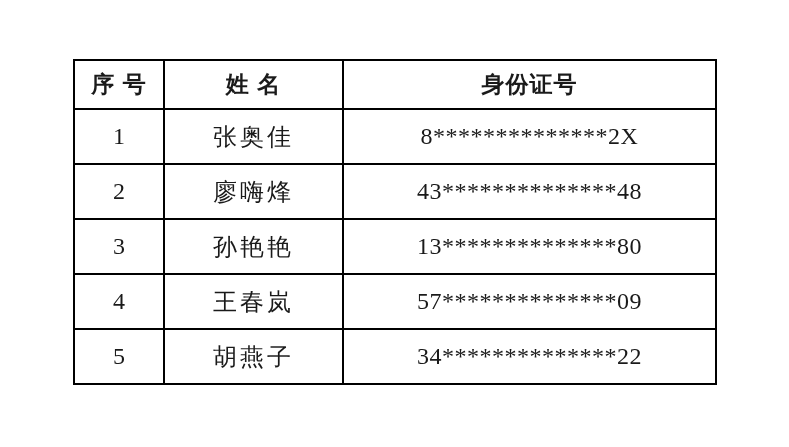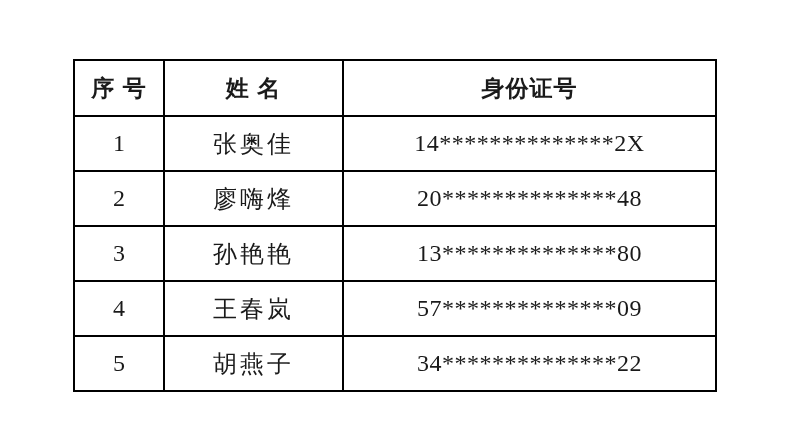--- a/index.html
+++ b/index.html
@@ -27,21 +27,21 @@
   .doc-table td {
     border: 2px solid #000000;
     text-align: center;
     vertical-align: middle;
     padding: 0;
     color: #1a1a1a;
     overflow: hidden;
     white-space: nowrap;
   }
   .doc-table th {
-    height: 56px;
+    height: 49px;
     font-family: "Liberation Sans", "DejaVu Sans", sans-serif;
     font-weight: bold;
     font-size: 23px;
     letter-spacing: 1px;
   }
   .doc-table td {
     height: 55px;
     font-size: 24px;
   }
   .cell-index { font-size: 23px; }
@@ -61,26 +61,26 @@
     <tr>
       <th>序 号</th>
       <th>姓 名</th>
       <th>身份证号</th>
     </tr>
   </thead>
   <tbody>
     <tr>
       <td class="cell-index">1</td>
       <td class="cell-name">张奥佳</td>
-      <td class="cell-id">14**************2X</td>
+      <td class="cell-id">8**************2X</td>
     </tr>
     <tr>
       <td class="cell-index">2</td>
       <td class="cell-name">廖嗨烽</td>
-      <td class="cell-id">20**************48</td>
+      <td class="cell-id">43**************48</td>
     </tr>
     <tr>
       <td class="cell-index">3</td>
       <td class="cell-name">孙艳艳</td>
       <td class="cell-id">13**************80</td>
     </tr>
     <tr>
       <td class="cell-index">4</td>
       <td class="cell-name">王春岚</td>
       <td class="cell-id">57**************09</td>

